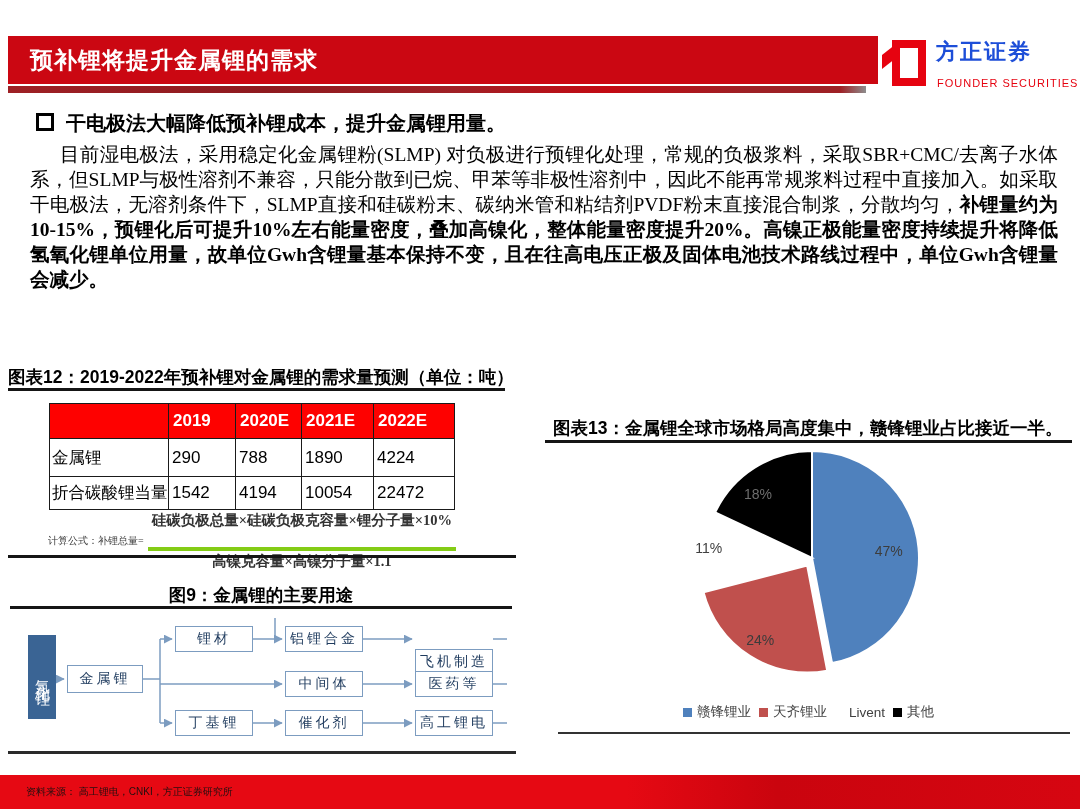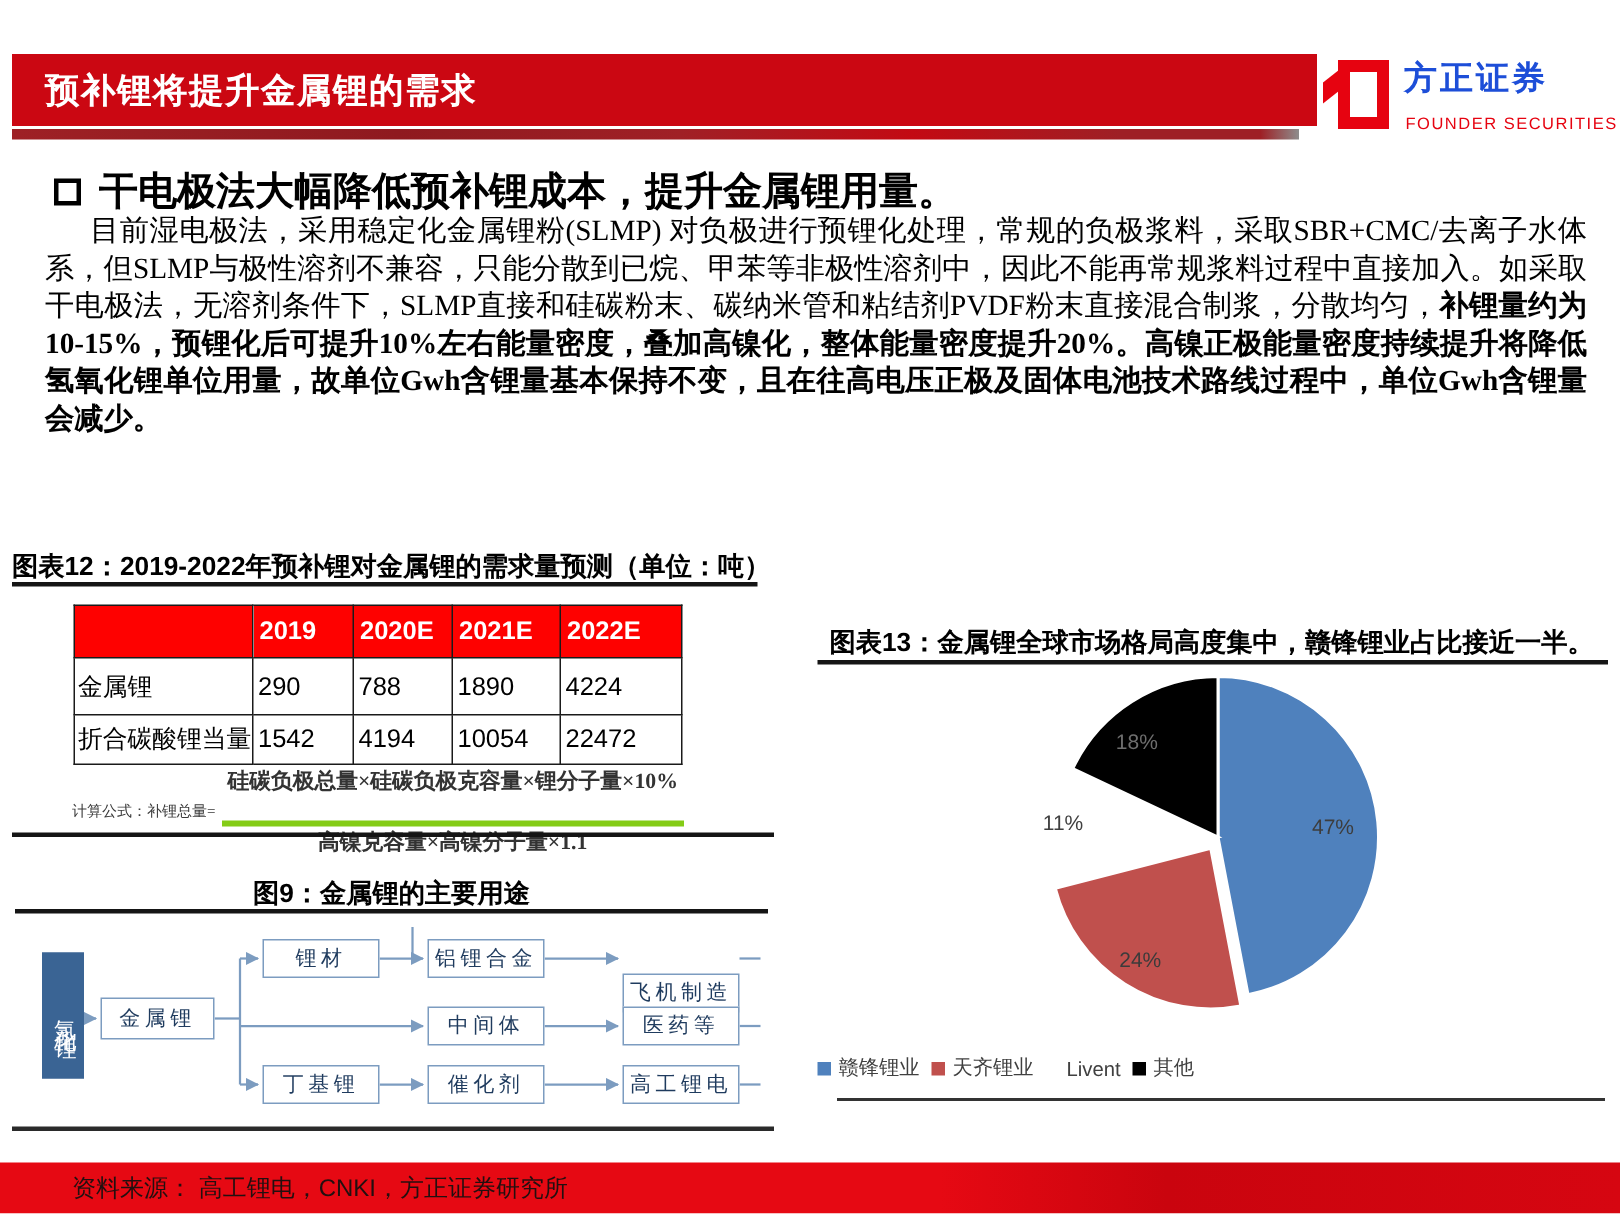--- a/index.html
+++ b/index.html
@@ -12,21 +12,21 @@
   
   .hdr-bar{left:8px;top:36px;width:858px;height:48px;background:#cb0712;display:flex;align-items:center;padding-left:12px;}
   .hdr-title{color:#fff;font-size:23px;font-weight:bold;padding-left:10px;letter-spacing:1px;}
   .hdr-stripe{left:8px;top:86px;width:858px;height:7px;
     background:linear-gradient(90deg,#9e2025 0%,#8f1a1f 30%,#a02026 52%,#c30a13 70%,#9e2025 86%,#9e2025 97%,#8d8d8d 100%);}
   .logo-box{left:880px;top:33px;width:195px;height:62px;}
   .logo-cn{position:absolute;left:56px;top:4px;color:#1d4ed8;font-size:22px;font-weight:bold;letter-spacing:2px;white-space:nowrap;}
   .logo-en{position:absolute;left:57px;top:44px;color:#e60310;font-size:11px;font-weight:normal;letter-spacing:1px;white-space:nowrap;}
 
   
-  .sec-head{left:36px;top:110px;font-size:26px;font-weight:bold;color:#000;white-space:nowrap;}
+  .sec-head{left:36px;top:110px;font-size:20px;font-weight:bold;color:#000;white-space:nowrap;}
   .sq-bullet{display:inline-block;width:12px;height:12px;border:3.5px solid #000;margin-right:12px;transform:translateY(1px);}
   .body-par{left:30px;top:142px;width:1028px;font-family:"Liberation Serif",serif;
     font-size:19.5px;line-height:25px;color:#000;text-align:justify;text-indent:30px;margin:0;}
   .body-par .b{font-weight:bold;}
 
   
   .fig-title{font-size:17.5px;font-weight:bold;color:#000;white-space:nowrap;}
   .rule{background:#151515;height:2.5px;}
 
   
@@ -46,29 +46,29 @@
   .frac .den{padding-top:1px;white-space:nowrap;}
 
   
   .flow{left:8px;top:610px;width:512px;height:140px;}
   .fnode{position:absolute;border:1.5px solid #7c9cc0;background:#fff;color:#1f3b5e;
     font-family:"Liberation Serif",serif;font-size:14px;letter-spacing:3px;
     display:flex;align-items:center;justify-content:center;box-sizing:border-box;white-space:nowrap;}
   .fnode.dark{background:#3a6494;border-color:#3a6494;color:#fff;writing-mode:vertical-rl;letter-spacing:6px;font-size:15px;}
 
   
-  .legend{left:545px;top:703px;width:527px;display:flex;align-items:center;gap:8px;}
+  .legend{left:545px;top:703px;width:527px;display:flex;justify-content:center;align-items:center;gap:8px;}
   .leg-item{display:flex;align-items:center;gap:5px;color:#404040;font-size:13.5px;white-space:nowrap;}
   .leg-sw{width:9px;height:9px;display:inline-block;}
 
   
   .footer{left:0;top:775px;width:1080px;height:34px;
     background:linear-gradient(90deg,#e60913 0%,#e60913 58%,#ca040e 72%,#d60611 100%);
     display:flex;align-items:center;}
-  .footer .src{padding-left:48px;font-size:16px;color:#221010;}
+  .footer .src{padding-left:26px;font-size:10px;color:#221010;}
 </style>
 </head>
 <body>
 
 <div class="abs hdr-bar">
   <span class="hdr-title">预补锂将提升金属锂的需求</span>
 </div>
 <div class="abs hdr-stripe"></div>
 
 <div class="abs logo-box">

